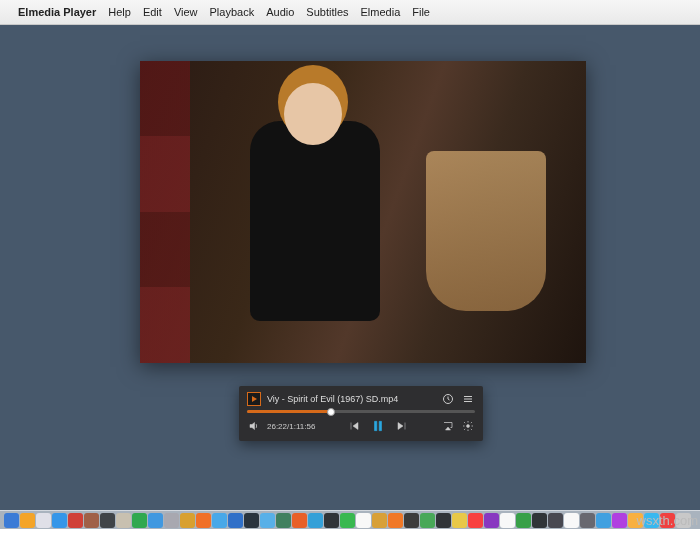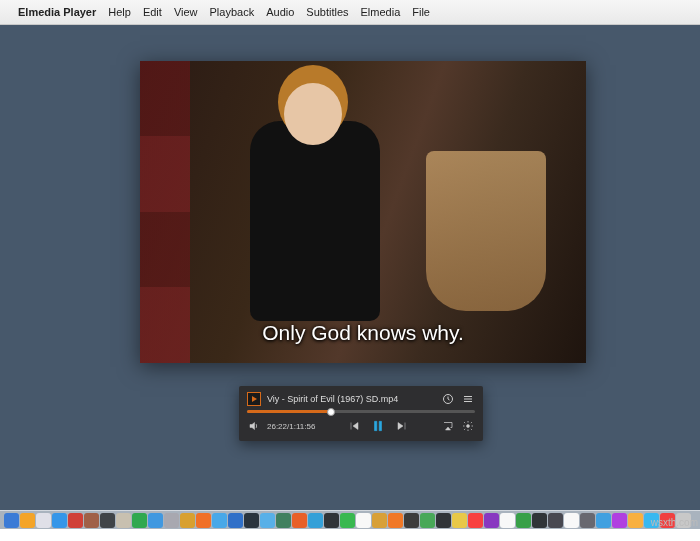--- a/index.html
+++ b/index.html
@@ -41,21 +41,21 @@
   .ctl-row2 { display:flex; align-items:center; gap:6px; margin-top:6px;justify-content:center; }
   .time { font-size:8px; color:#ccc; white-space:nowrap; }
   .spacer { flex:1; }
   .transport { display:flex; align-items:center; gap:10px; }
   .pause-btn { color:#2aa7e0; }
   .pause-btn svg { width:16px; height:16px; }
 
   
   .dock { position:absolute; left:0; right:0; bottom:0; height:19px; background:rgba(235,240,245,0.6); border-top:1px solid rgba(255,255,255,0.5); display:flex; align-items:center; padding:0 4px; gap:1px; }
   .dock-icon { width:15px; height:15px; border-radius:3px; flex:0 0 auto; }
-  .watermark { position:absolute; right:2px; bottom:1px; font-size:10px; color:#bbb; }
+  .watermark { position:absolute; right:2px; bottom:1px; font-size:13px; color:#bbb; }
 </style>
 </head>
 <body>
 
 <div class="menubar">
   <span class="apple"></span>
   <span class="appname">Elmedia Player</span>
   <span>Help</span>
   <span>Edit</span>
   <span>View</span>
@@ -65,21 +65,20 @@
   <span>Elmedia</span>
   <span>File</span>
 </div>
 
 <div class="desktop">
 
   <div class="video-frame">
     <div class="scene">
       <div class="person-left"></div>
     </div>
-    <div class="subtitle">Only God knows why.</div>
   </div>
 
   <div class="controls">
     <div class="ctl-row1">
       <div class="elmedia-icon"></div>
       <div class="title">Viy - Spirit of Evil (1967) SD.mp4</div>
       <div class="icon-btn">
         <svg viewBox="0 0 24 24">
             <circle cx="12" cy="12" r="9" fill="none" stroke-width="2"></circle>
             <path d="M12 7v5l3 2" fill="none" stroke-width="2"></path>

